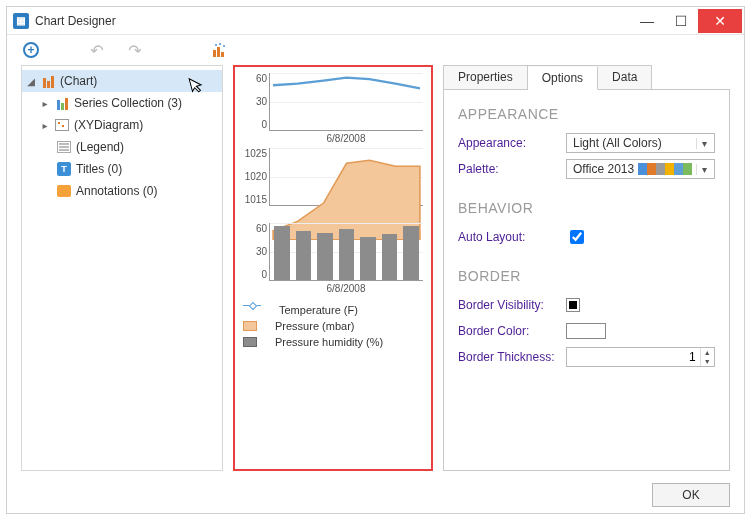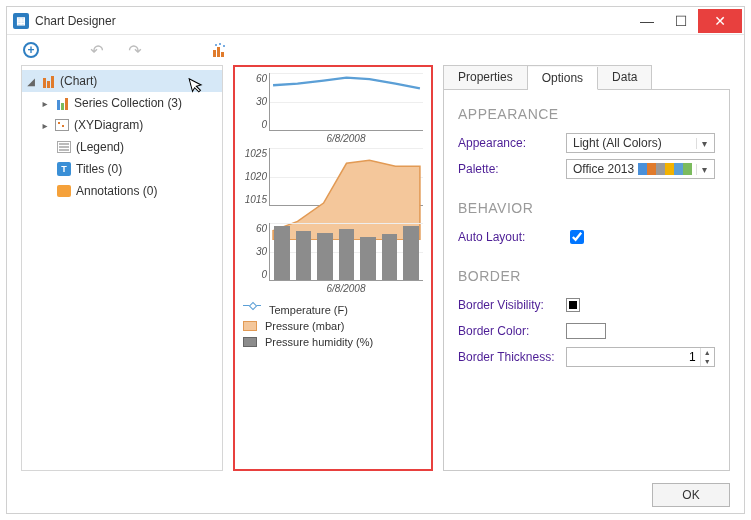--- a/index.html
+++ b/index.html
@@ -77,32 +77,31 @@
     position:absolute; left:186px; top:78px; font-size:16px; color:#000; pointer-events:none;
     transform: rotate(-15deg);
   }
 
   .preview {
     width:200px; border:2px solid #e8403e; background:#fff; padding:6px 8px 8px 8px;
     display:flex; flex-direction:column; gap:4px;
   }
   .mini {
     position:relative;
-    font-style:italic;
   }
   .axis-labels { position:absolute; left:-4px; top:0; bottom:14px; width:28px; display:flex; flex-direction:column; justify-content:space-between; text-align:right; font-size:10px; color:#555;}
   .plot { margin-left:26px; border-left:1px solid #999; border-bottom:1px solid #999; height:58px; position:relative;}
   .plot .grid { position:absolute; left:0; right:0; border-top:1px solid #eee;}
   .xlabel { text-align:center; font-size:10px; color:#555; margin-left:26px; margin-top:2px;}
   .line-path { position:absolute; left:0; right:0; top:0; bottom:0;}
   .area-path { fill:#f4c79b; stroke:#e29a54; stroke-width:1;}
   .bars { position:absolute; left:0; right:0; bottom:0; top:0; display:flex; align-items:flex-end; gap:6px; padding:0 4px;}
   .bars div{ flex:1; background:#8c8c8c;}
   .legend { margin-top:4px; font-size:11px; color:#333; line-height:16px;}
-  .legend-row{ display:flex; align-items:center; gap:8px;}
+  .legend-row{ display:flex; align-items:center; gap:18px;}
   .sw-line{ width:18px; height:10px; border-top:1px solid #5b9fd6; position:relative;}
   .sw-line::after{content:"";position:absolute;left:7px;top:-3px;width:4px;height:4px;border:1px solid #5b9fd6;background:#fff;transform:rotate(45deg);}
   .sw-area{ width:14px; height:10px; background:#f4c79b; border:1px solid #e29a54;}
   .sw-bar{ width:14px; height:10px; background:#8c8c8c; border:1px solid #666;}
 
   .right-pane { flex:1; display:flex; flex-direction:column;}
   .tabs { display:flex; border:1px solid #c9c9c9; border-bottom:none; background:#f7f7f7; width: fit-content;}
   .tab { padding:4px 14px; border-right:1px solid #c9c9c9; font-size:12px;}
   .tab:last-child{border-right:none;}
   .tab.active{ background:#fff; border-bottom:1px solid #fff; position:relative; top:1px;}

